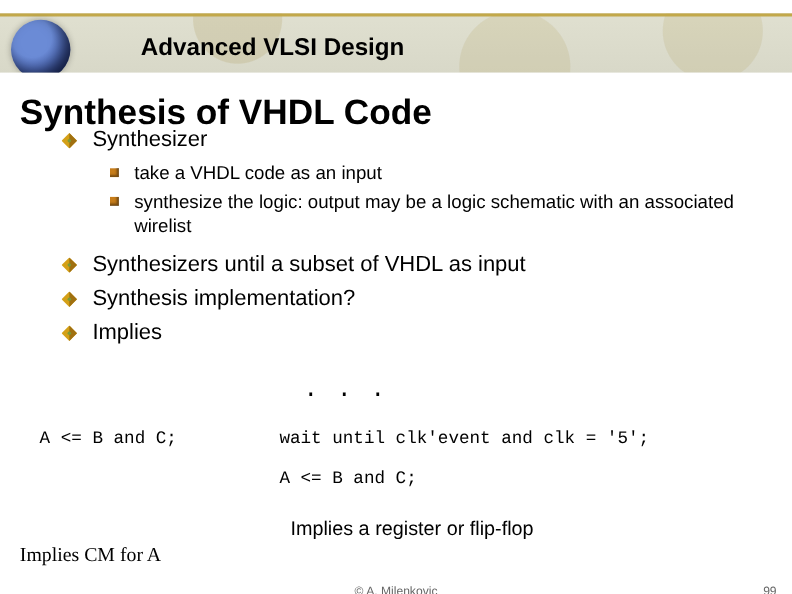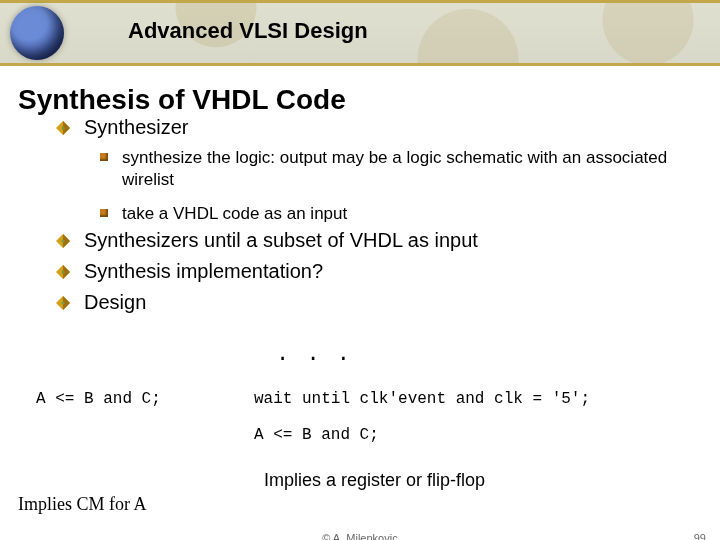--- a/index.html
+++ b/index.html
@@ -6,22 +6,22 @@
   body {
     width: 720px;
     height: 540px;
     font-family: Arial, Helvetica, sans-serif;
     background: #fff;
     position: relative;
     overflow: hidden;
   }
   .header-band {
     position: absolute;
-    top: 0; left: 0; right: 0;
-    height: 66px;
+    top: 12px; left: 0; right: 0;
+    height: 54px;
     background: linear-gradient(to bottom, #e0e0d0 0%, #d8d8c8 100%);
     overflow: hidden;
   }
   .header-band::before {
     content: "";
     position: absolute;
     inset: 0;
     background:
       radial-gradient(circle at 5% 50%, rgba(60,90,160,0.35) 0 20px, transparent 21px),
       radial-gradient(circle at 30% 10%, rgba(170,150,80,0.25) 0 40px, transparent 41px),
@@ -50,21 +50,21 @@
     left: 0; right: 0;
     height: 3px;
     background: #c2a84a;
   }
   .band-rule.top { top: 0; }
   .band-rule.bot { top: 63px; }
   .slide-title {
     position: absolute;
     left: 18px;
     top: 84px;
-    font-size: 28px;
+    font-size: 32px;
     font-weight: bold;
     color: #000;
   }
   .content {
     position: absolute;
     left: 40px;
     right: 30px;
     top: 116px;
   }
   .bullet-l1 {
@@ -176,28 +176,28 @@
 
   <div class="bullet-l1">
     <svg class="diamond-bullet" viewBox="0 0 14 14">
       <path d="M7 0 L14 7 L7 14 L0 7 Z" fill="#d4a017"></path>
       <path d="M7 0 L14 7 L7 14 L7 7 Z" fill="#a07010"></path>
       <circle cx="7" cy="7" r="1.6" fill="#7a9b3a"></circle>
     </svg>
     <span>Synthesizer</span>
   </div>
 
+  <div class="bullet-l2">
+    <span class="square-bullet"></span>
+    <span>take a VHDL code as an input</span>
+  </div>
   <div class="bullet-l2" style="margin-bottom:12px">
     <span class="square-bullet"></span>
     <span>synthesize the logic: output may be a logic schematic with an associated wirelist</span>
   </div>
-  <div class="bullet-l2">
-    <span class="square-bullet"></span>
-    <span>take a VHDL code as an input</span>
-  </div>
 
   <div class="bullet-l1">
     <svg class="diamond-bullet" viewBox="0 0 14 14">
       <path d="M7 0 L14 7 L7 14 L0 7 Z" fill="#d4a017"></path>
       <path d="M7 0 L14 7 L7 14 L7 7 Z" fill="#a07010"></path>
       <circle cx="7" cy="7" r="1.6" fill="#7a9b3a"></circle>
     </svg>
     <span>Synthesizers until a subset of VHDL as input</span>
   </div>
 
@@ -209,21 +209,21 @@
     </svg>
     <span>Synthesis implementation?</span>
   </div>
 
   <div class="bullet-l1">
     <svg class="diamond-bullet" viewBox="0 0 14 14">
       <path d="M7 0 L14 7 L7 14 L0 7 Z" fill="#d4a017"></path>
       <path d="M7 0 L14 7 L7 14 L7 7 Z" fill="#a07010"></path>
       <circle cx="7" cy="7" r="1.6" fill="#7a9b3a"></circle>
     </svg>
-    <span>Design</span>
+    <span>Implies</span>
   </div>
 
 </div>
 
 <div class="code-area">
   <div class="code-right-ellipsis">. . .</div>
   <div class="code-left">A &lt;= B and C;</div>
   <div class="code-right-1">wait until clk'event and clk = '5';</div>
   <div class="code-right-2">A &lt;= B and C;</div>
 </div>

